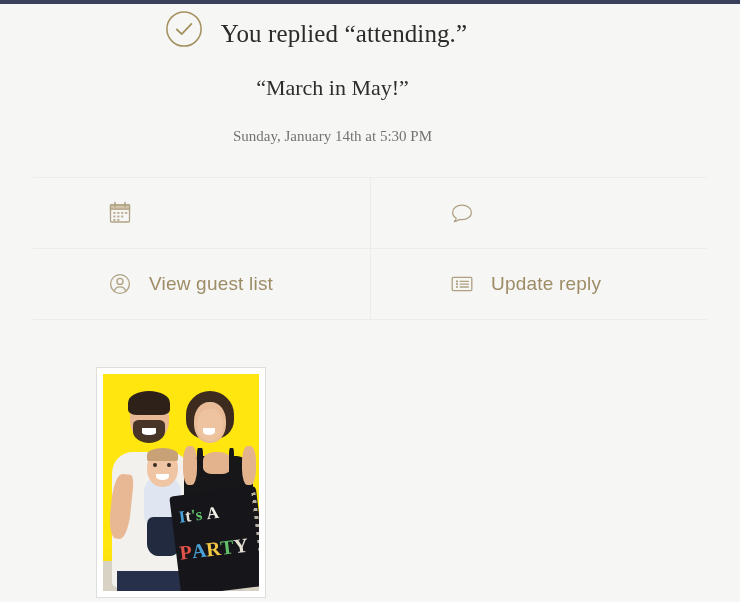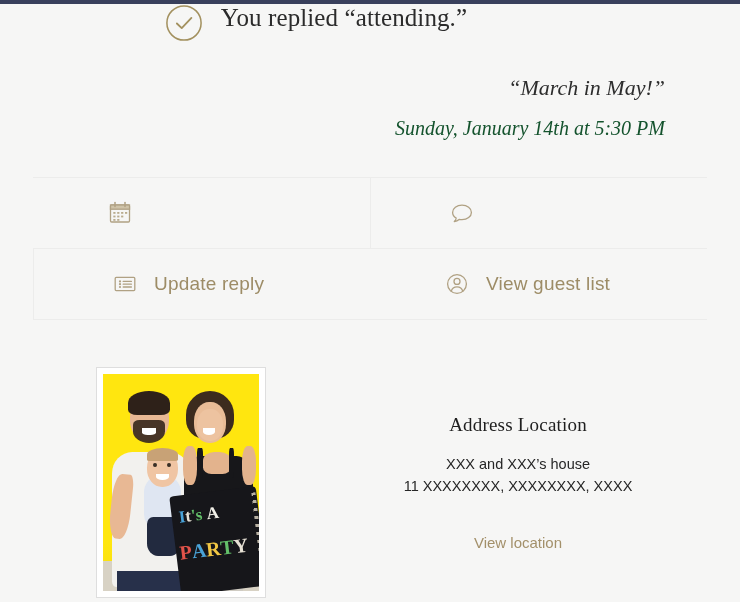--- a/index.html
+++ b/index.html
@@ -29,21 +29,21 @@
   }
 
   
   .reply-header {
     position: absolute;
     top: 4px;
     left: 0;
     width: 632px;
     height: 44px;
     display: flex;
-    align-items: flex-start;
+    align-items: flex-end;
     justify-content: center;
   }
   .check-circle {
     width: 38px;
     height: 38px;
     flex: 0 0 38px;
     margin-right: 18px;
     display: block;
   }
   .reply-text {
@@ -53,35 +53,34 @@
     letter-spacing: 0.1px;
     white-space: nowrap;
   }
 
   
   .event-block {
     position: absolute;
     top: 73px;
     left: 0;
     width: 665px;
-    text-align: right;
-    font-style: italic;
+    text-align: center;
   }
   .event-title {
     font-family: "Liberation Serif", serif;
     font-size: 22px;
     color: #2d2d2d;
     line-height: 30px;
   }
   .event-date {
     font-family: "Liberation Serif", serif;
-    font-size: 20px;
-    color: #14532d;
+    font-size: 15px;
+    color: #737373;
     line-height: 30px;
-    margin-top: 10px;
+    margin-top: 18px;
   }
 
   
   .actions {
     position: absolute;
     top: 177px;
     left: 33px;
     width: 674px;
     border-top: 1px solid #ececeb;
     border-bottom: 1px solid #ececeb;
@@ -353,42 +352,42 @@
       <div class="action-cell right">
         <svg class="action-icon" viewBox="0 0 26 26">
           <path d="M13 5.2c-5.2 0-9.4 3.2-9.4 7.2 0 2.3 1.4 4.3 3.6 5.6 -.15 1.5 -.9 2.7 -1.9 3.5 1.9 -.2 3.6 -1 4.8 -2.1 .92 .2 1.9 .3 2.9 .3 5.2 0 9.4 -3.2 9.4 -7.3 0 -4 -4.2 -7.2 -9.4 -7.2z" fill="none" stroke="#b0a183" stroke-width="1.3" stroke-linejoin="round"></path>
         </svg>
       </div>
 
     </div>
 
     <div class="action-row">
 
+      <div class="action-cell">
+        <svg class="action-icon" viewBox="0 0 26 26">
+          <circle cx="13" cy="13" r="9.4" fill="none" stroke="#b0a183" stroke-width="1.3"></circle>
+          <circle cx="13" cy="10.4" r="3" fill="none" stroke="#b0a183" stroke-width="1.3"></circle>
+          <path d="M7.2 20.4c.8 -3 3 -4.6 5.8 -4.6s5 1.6 5.8 4.6" fill="none" stroke="#b0a183" stroke-width="1.3" stroke-linecap="round"></path>
+        </svg>
+        <span class="action-label">View guest list</span>
+      </div>
+
       <div class="action-cell right">
         <svg class="action-icon" viewBox="0 0 26 26">
           <rect x="3.2" y="6.4" width="19.6" height="13.2" rx="1" fill="none" stroke="#b0a183" stroke-width="1.3"></rect>
           <circle cx="8" cy="10.4" r="1.1" fill="#b0a183"></circle>
           <circle cx="8" cy="13.2" r="1.1" fill="#b0a183"></circle>
           <circle cx="8" cy="16" r="1.1" fill="#b0a183"></circle>
           <line x1="11.2" y1="10.4" x2="19.4" y2="10.4" stroke="#b0a183" stroke-width="1.3" stroke-linecap="round"></line>
           <line x1="11.2" y1="13.2" x2="19.4" y2="13.2" stroke="#b0a183" stroke-width="1.3" stroke-linecap="round"></line>
           <line x1="11.2" y1="16" x2="19.4" y2="16" stroke="#b0a183" stroke-width="1.3" stroke-linecap="round"></line>
         </svg>
         <span class="action-label">Update reply</span>
       </div>
 
-      <div class="action-cell">
-        <svg class="action-icon" viewBox="0 0 26 26">
-          <circle cx="13" cy="13" r="9.4" fill="none" stroke="#b0a183" stroke-width="1.3"></circle>
-          <circle cx="13" cy="10.4" r="3" fill="none" stroke="#b0a183" stroke-width="1.3"></circle>
-          <path d="M7.2 20.4c.8 -3 3 -4.6 5.8 -4.6s5 1.6 5.8 4.6" fill="none" stroke="#b0a183" stroke-width="1.3" stroke-linecap="round"></path>
-        </svg>
-        <span class="action-label">View guest list</span>
-      </div>
-
     </div>
   </div>
 
   <div class="photo-card">
     <div class="photo-inner">
       <div class="ph-bg"></div>
       <div class="ph-floor"></div>
 
       <div class="man-body"></div>
       <div class="man-jeans"></div>
@@ -423,20 +422,14 @@
         <div class="sign-txt sign-line1">
           <span style="color:#4aa3d8">I</span><span style="color:#e8e2d6">t</span><span style="color:#63c06a">'s</span><span style="color:#e8e2d6">&nbsp;</span><span style="color:#f2f0e8">A</span>
         </div>
         <div class="sign-txt sign-line2">
           <span style="color:#e2534a">P</span><span style="color:#4aa3d8">A</span><span style="color:#f2c744">R</span><span style="color:#63c06a">T</span><span style="color:#e8e2d6">Y</span>
         </div>
       </div>
     </div>
   </div>
 
-  <div class="address-block">
-    <div class="address-heading">Address Location</div>
-    <div class="address-line first">XXX and XXX’s house</div>
-    <div class="address-line">11 XXXXXXXX, XXXXXXXX, XXXX</div>
-    <div class="view-location">View location</div>
-  </div>
 
 </div>
 
 </body></html>

